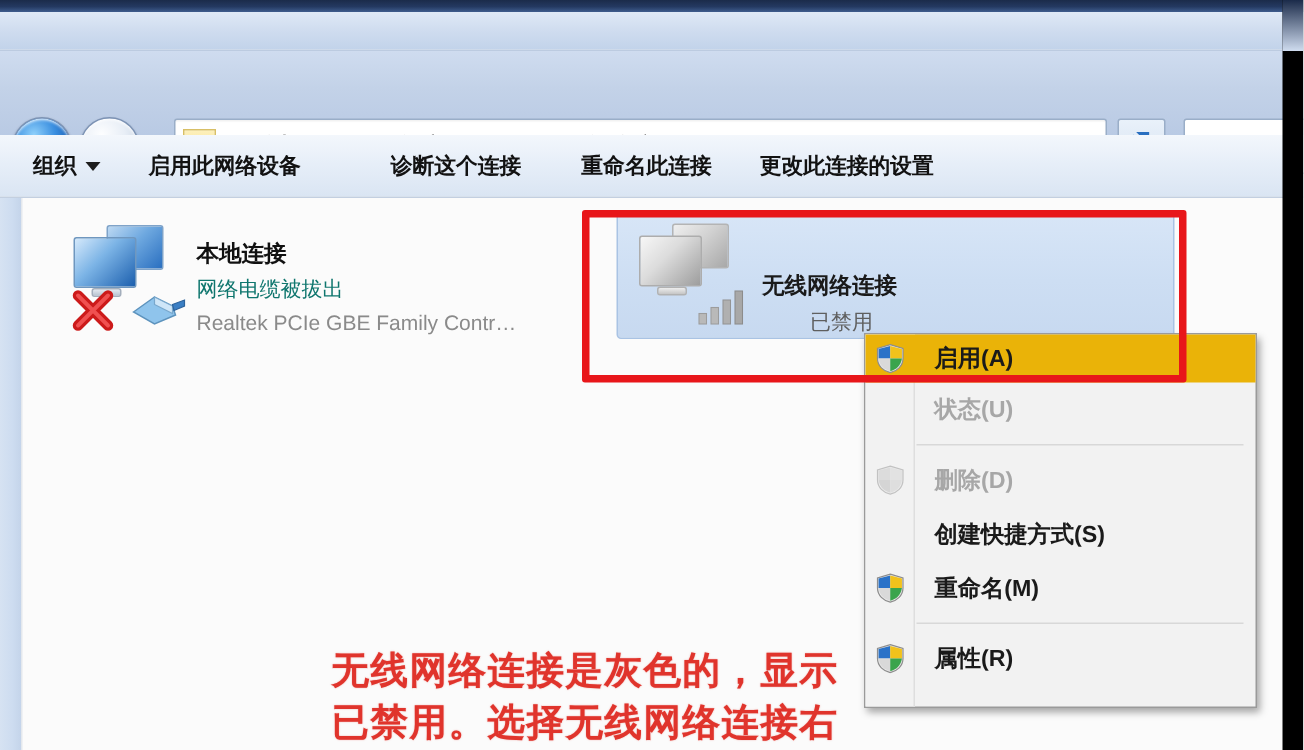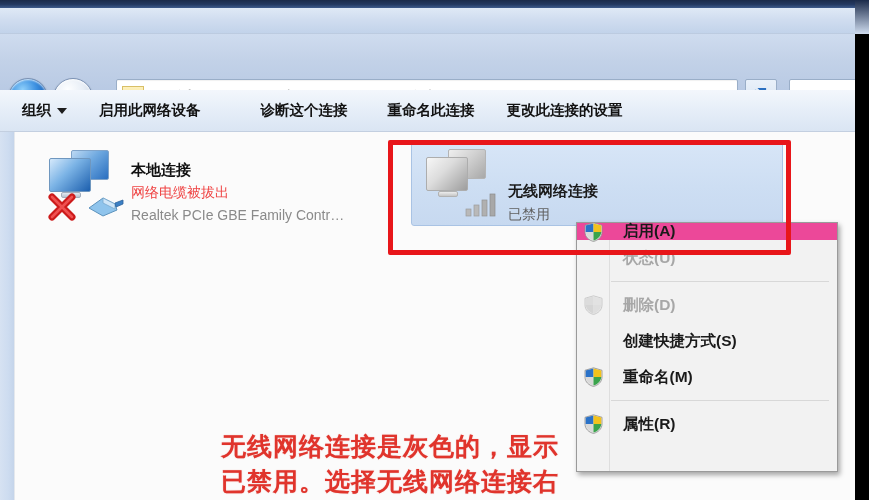--- a/index.html
+++ b/index.html
@@ -204,27 +204,27 @@
   }
   .bars { position: absolute; left: 48px; top: 46px; width: 40px; height: 26px; }
   .xmark { position: absolute; left: 8px; top: 46px; width: 30px; height: 30px; }
 
   .conn-text { margin-top: 4px; }
   .conn-title {
     font-size: 15px; font-weight: 700; color: #111; line-height: 1.55;
     white-space: nowrap;
   }
   .conn-sub {
-    font-size: 14px; color: #ef4444; line-height: 1.6; white-space: nowrap;
+    font-size: 14px; color: #0f766e; line-height: 1.6; white-space: nowrap;
   }
   .conn-dev {
     font-size: 14px; color: #8a8a8a; line-height: 1.6; white-space: nowrap;
   }
   .conn.c2 .conn-title { color: #1a1a1a; }
-  .conn.c2 .conn-sub { color: #5f5f5f; }
+  .conn.c2 .conn-sub { color: #5f5f5f; margin-left: 32px; }
   .conn.c2 .conn-dev { color: #7d7d7d; }
 
   
   .redbox {
     position: absolute; left: 388px; top: 140px;
     width: 403px; height: 115px;
     border: 5px solid #e8161a;
     border-radius: 2px;
     pointer-events: none;
   }
@@ -256,22 +256,22 @@
     border-right: 1px solid #dedede;
   }
   .mi {
     position: relative; height: 36px;
     display: flex; align-items: center;
     font-size: 15.5px; color: #1a1a1a;
     padding-left: 46px;
     white-space: nowrap;
   }
   .mi.first {
-    background: #ec4899;
-    height: 17px;
+    background: #eab308;
+    height: 32px;
   }
   .mi.disabled { color: #a7a7a7; }
   .mi .shield {
     position: absolute; left: 7px; top: 50%;
     transform: translateY(-50%);
     width: 19px; height: 20px;
   }
   .mi-sep {
     height: 1px; background: #d8d8d8; margin: 5px 8px 5px 34px;
   }

